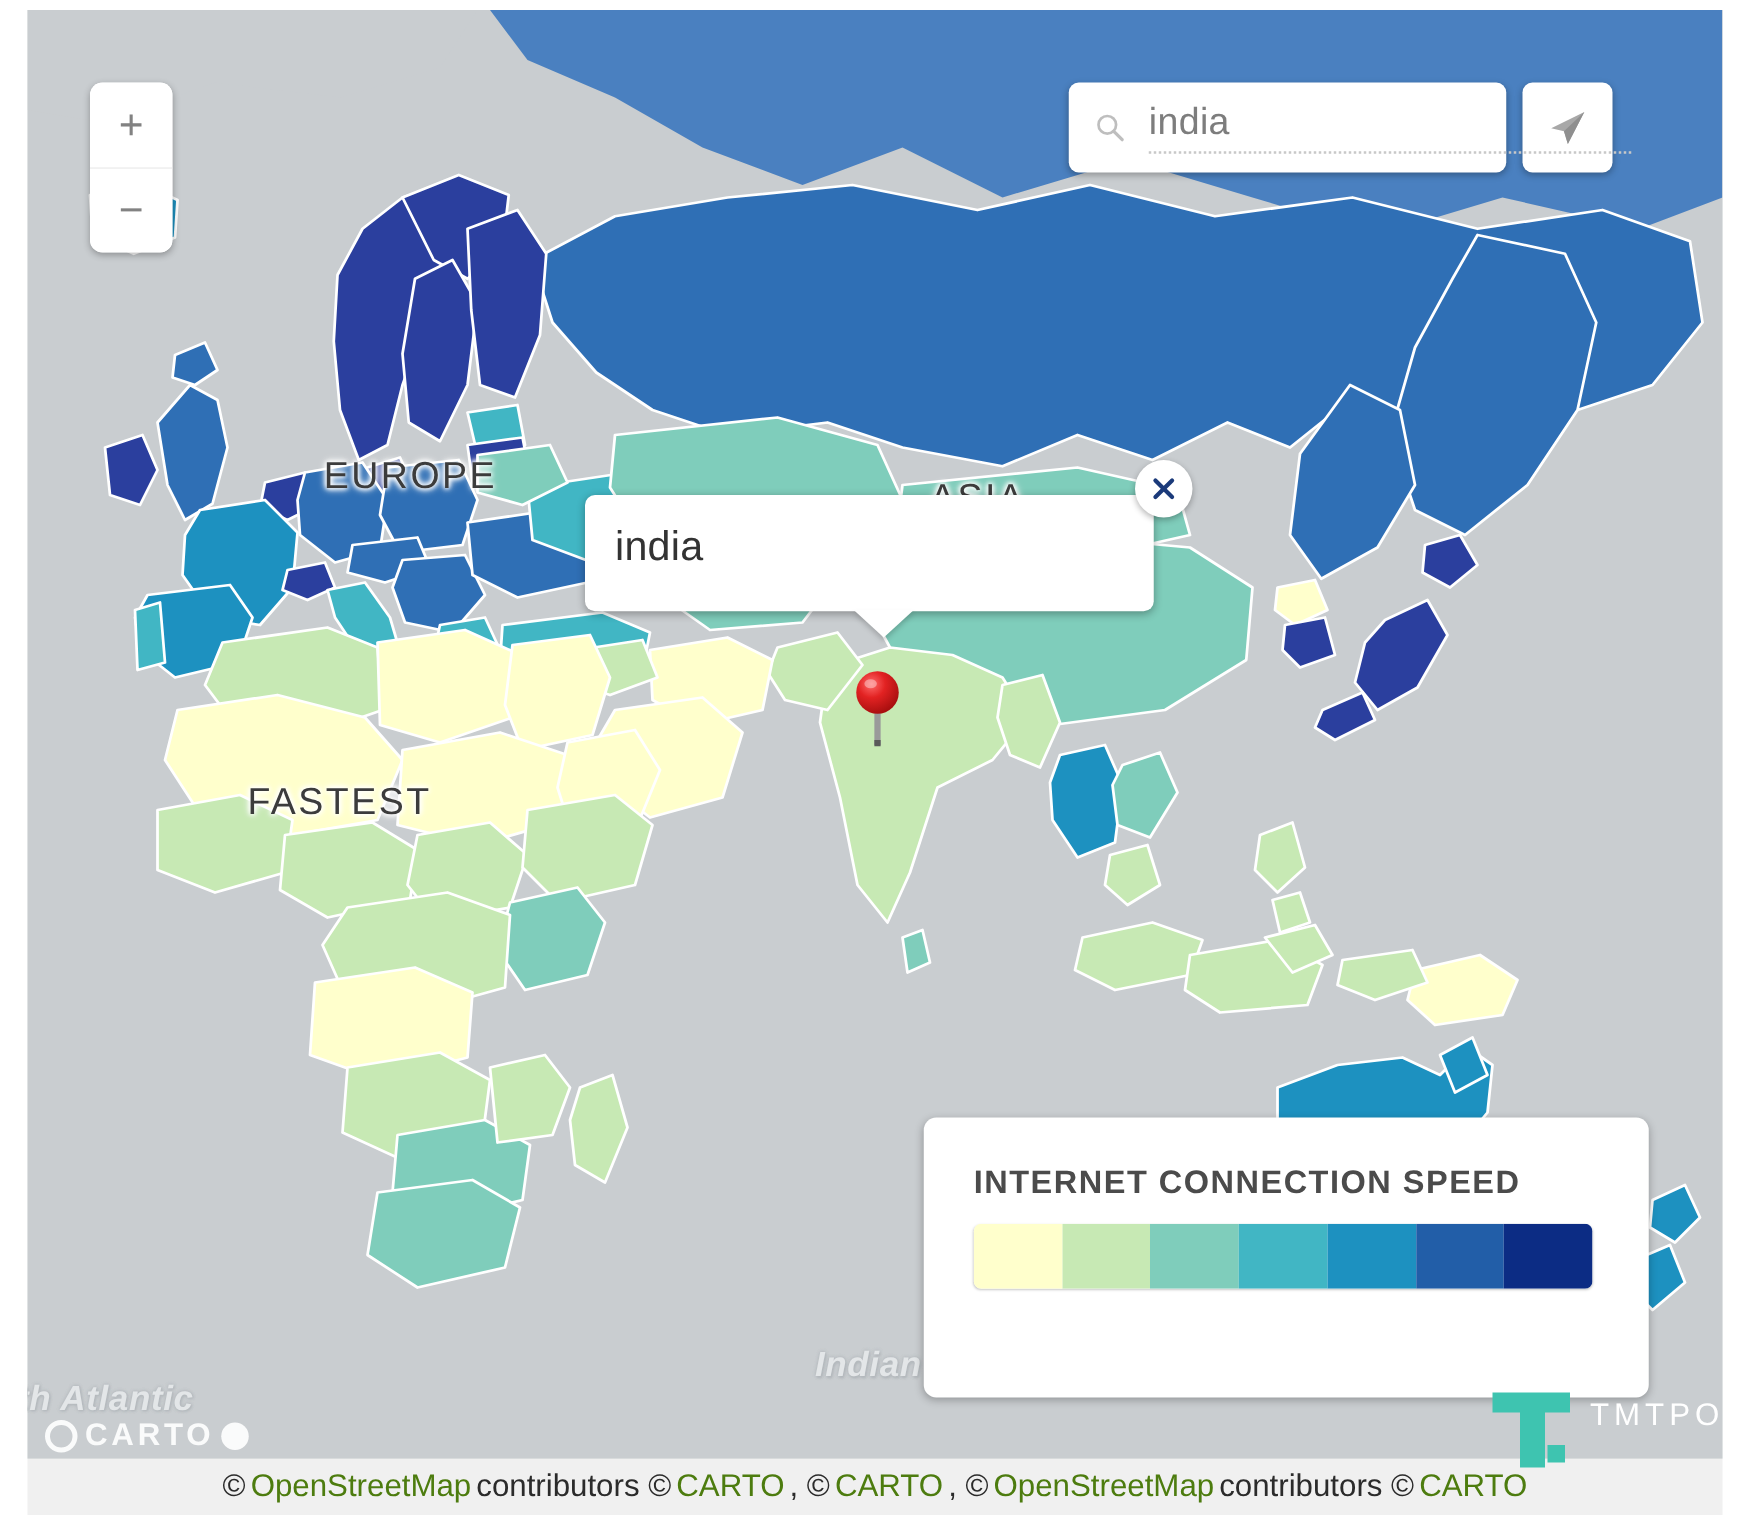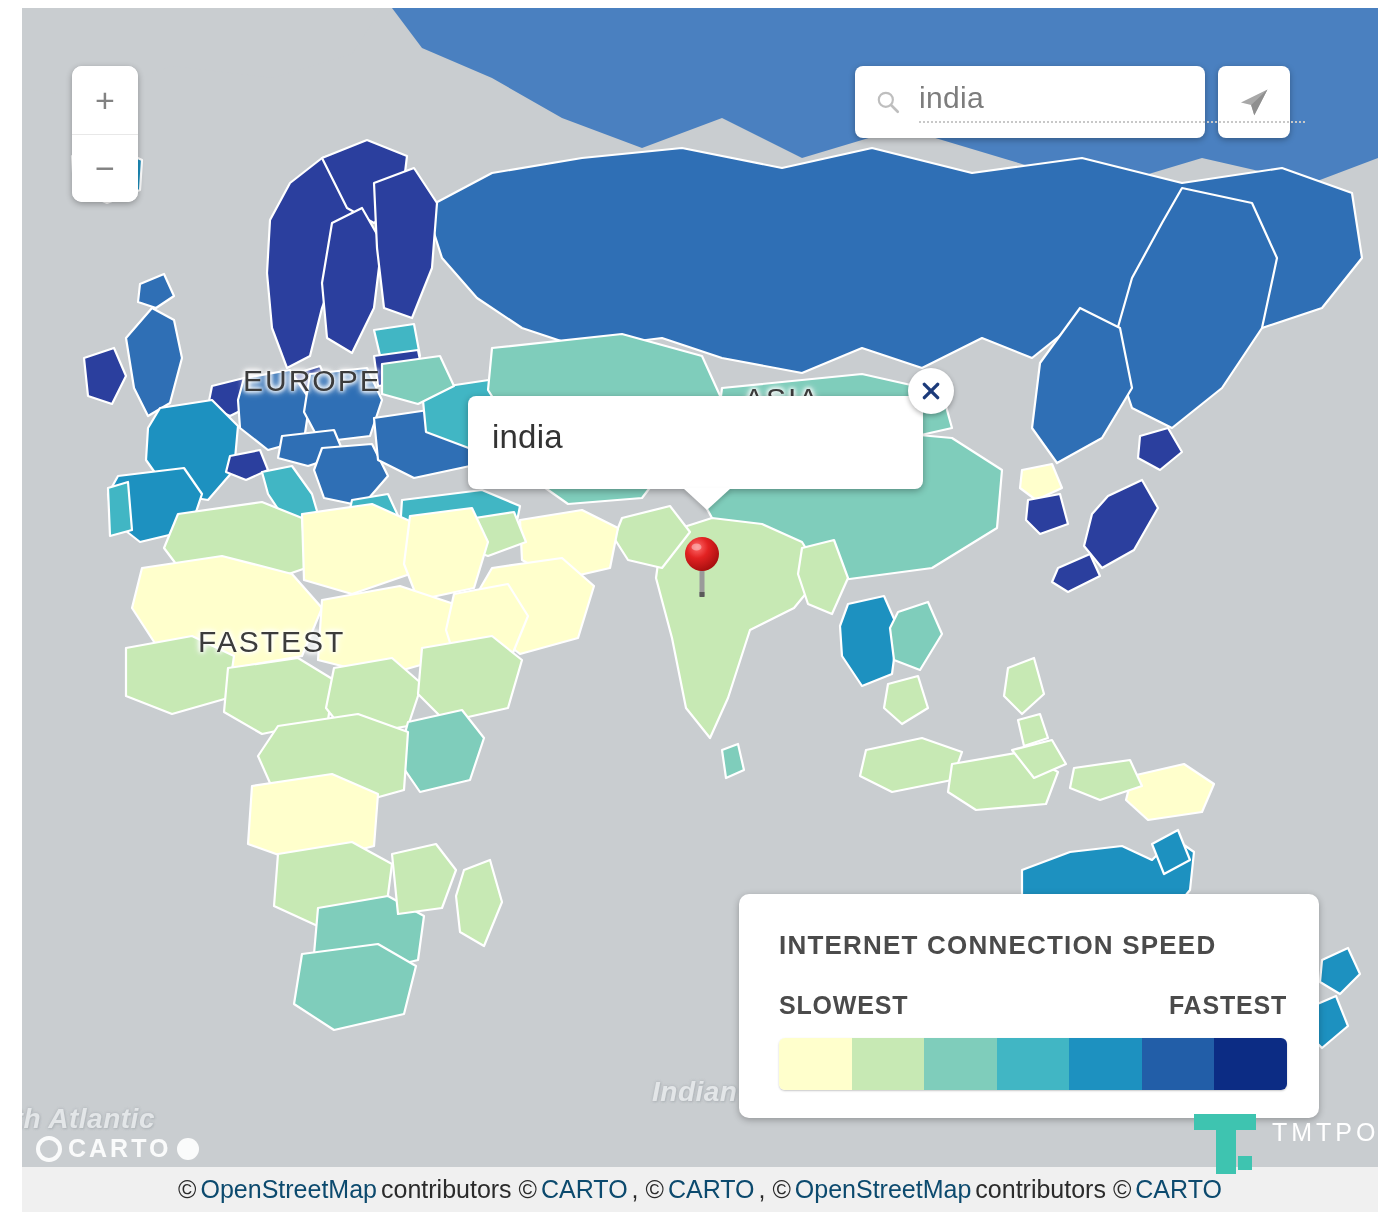--- a/index.html
+++ b/index.html
@@ -42,21 +42,21 @@
   .continent-label {
     position: absolute;
     font-size: 30px;
     font-weight: 400;
     color: #3c3c3c;
     letter-spacing: 2px;
     text-shadow: 0 0 4px #fff, 0 0 4px #fff, 0 0 6px #fff, 0 0 8px #fff;
     white-space: nowrap;
     pointer-events: none;
   }
-  #label-europe { left: 178px; top: 356px; padding-left: 43px; }
+  #label-europe { left: 194px; top: 356px; padding-left: 43px; }
   #label-asia   { left: 722px; top: 374px; }
   #label-africa { left: 176px; top: 617px; }
 
   
   #zoom-control {
     position: absolute; left: 72px; top: 66px;
     width: 66px; height: 136px;
     background: #ffffff;
     border-radius: 10px;
     box-shadow: 0 2px 6px rgba(0,0,0,.30);
@@ -131,21 +131,21 @@
 
   
   #map-pin { position:absolute; left: 684px; top: 536px; width: 36px; height: 62px; }
 
   
   #legend {
     position:absolute; left: 739px; top: 894px;
     width: 580px; height: 224px;
     background: #ffffff; border-radius: 10px;
     box-shadow: 0 2px 7px rgba(0,0,0,.28);
-    padding: 36px 32px 0 40px;
+    padding: 36px 45px 0 40px;
   }
   #legend-title {
     font-size: 26px; font-weight: bold; color:#4b4b4b;
     letter-spacing: 1.2px;
   }
   #legend-ends {
     margin-top: 30px; display:flex; justify-content:space-between;
     font-size: 25px; font-weight: bold; color:#4b4b4b; letter-spacing: .8px;
   }
   #legend-scale {
@@ -157,21 +157,21 @@
 
   
   #attribution {
     position:absolute; left:22px; top: 1167px;
     width: 1356px; height: 45px;
     background: #f0f0f0;
     display:flex; align-items:center; justify-content:center;
     font-size: 25px; color:#2b2b2b; white-space: nowrap;
     overflow:hidden;
   }
-  #attribution a { color:#0c4a6e; text-decoration:none; }
+  #attribution a { color:#4d7c0f; text-decoration:none; }
   .att-seg { margin: 0 2px; }
 
   
   #watermark {
     position:absolute; left: 1186px; top: 1096px;
     width: 212px; height: 90px; pointer-events:none;
   }
   #wm-logo { position:absolute; left:0; top: 8px; width: 78px; height: 78px; }
   #wm-text-en {
     position:absolute; left: 86px; top: 22px;
@@ -393,24 +393,20 @@
       </radialGradient>
     </defs>
     <rect x="15.5" y="26" width="5" height="34" fill="#9a9a9a"></rect>
     <rect x="15.5" y="56" width="5" height="5" fill="#5a5a5a"></rect>
     <circle cx="18" cy="18" r="17" fill="url(#pinGrad)"></circle>
     <ellipse cx="12.5" cy="11" rx="5" ry="3.6" fill="#ffffff" opacity="0.38"></ellipse>
   </svg>
 
   <div id="legend">
     <div id="legend-title">INTERNET CONNECTION SPEED</div>
-    <div id="legend-ends">
-      <span>SLOWEST</span>
-      <span>FASTEST</span>
-    </div>
     <div id="legend-scale">
         <i style="background: rgb(255, 255, 204);"></i>
         <i style="background: rgb(199, 233, 180);"></i>
         <i style="background: rgb(127, 205, 187);"></i>
         <i style="background: rgb(65, 182, 196);"></i>
         <i style="background: rgb(29, 145, 192);"></i>
         <i style="background: rgb(34, 94, 168);"></i>
         <i style="background: rgb(12, 44, 132);"></i>
       </div>
   </div>

